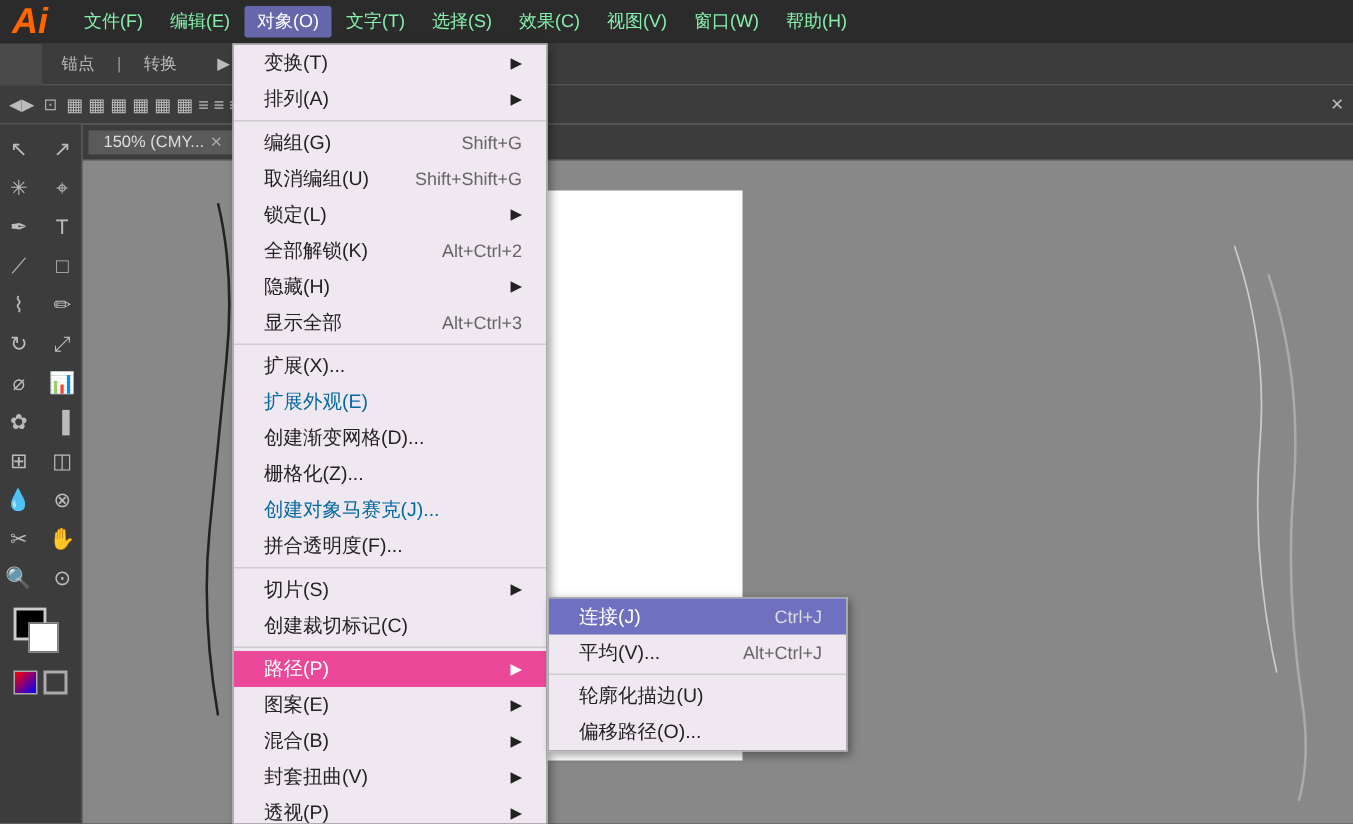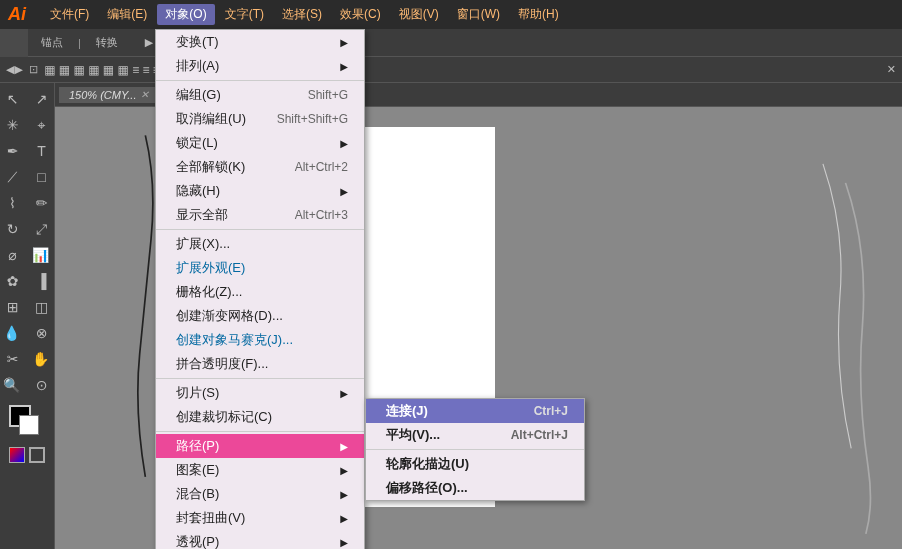--- a/index.html
+++ b/index.html
@@ -19,29 +19,29 @@
       background: #2b2b2b;
       display: flex;
       align-items: center;
       padding: 0 8px;
       gap: 12px;
     }
     .title-bar-logo {
       color: #ff6600;
       font-style: italic;
       font-weight: bold;
-      font-size: 18px;
+      font-size: 24px;
       margin-right: 4px;
     }
     .title-bar-menu {
       display: flex;
       gap: 2px;
     }
     .menu-item-top {
-      color: #fdba74;
+      color: #86efac;
       padding: 2px 8px;
       font-size: 12px;
       cursor: pointer;
       border-radius: 2px;
     }
     .menu-item-top:hover, .menu-item-top.active {
       background: #555;
       color: #fff;
     }
     .menu-item-top.active {
@@ -120,21 +120,20 @@
       position: relative;
       overflow: hidden;
     }
     .canvas-tab-bar {
       height: 24px;
       background: #3c3c3c;
       display: flex;
       align-items: center;
       padding: 0 4px;
       border-bottom: 1px solid #555;
-      font-style: italic;
     }
     .canvas-tab {
       display: flex;
       align-items: center;
       gap: 4px;
       padding: 2px 10px;
       background: #5a5a5a;
       color: #ddd;
       font-size: 11px;
       border-right: 1px solid #444;
@@ -403,24 +402,24 @@
       <span class="shortcut">Alt+Ctrl+3</span>
     </div>
     <div class="menu-separator"></div>
     <div class="menu-row">
       <span>扩展(X)...</span>
     </div>
     <div class="menu-row disabled">
       <span>扩展外观(E)</span>
     </div>
     <div class="menu-row">
+      <span>创建渐变网格(D)...</span>
+    </div>
+    <div class="menu-row">
       <span>栅格化(Z)...</span>
-    </div>
-    <div class="menu-row">
-      <span>创建渐变网格(D)...</span>
     </div>
     <div class="menu-row disabled">
       <span>创建对象马赛克(J)...</span>
     </div>
     <div class="menu-row">
       <span>拼合透明度(F)...</span>
     </div>
     <div class="menu-separator"></div>
     <div class="menu-row">
       <span>切片(S)</span>
@@ -445,21 +444,21 @@
     <div class="menu-row">
       <span>封套扭曲(V)</span>
       <span class="arrow">▶</span>
     </div>
     <div class="menu-row">
       <span>透视(P)</span>
       <span class="arrow">▶</span>
     </div>
   </div>
 
-  <div class="submenu-popup" style="top:398px; left:365px; width:220px;font-weight:bold;">
+  <div class="submenu-popup" style="top:398px; left:365px; width:200px;">
     <div class="menu-row active">
       <span>连接(J)</span>
       <span class="shortcut">Ctrl+J</span>
     </div>
     <div class="menu-row">
       <span>平均(V)...</span>
       <span class="shortcut">Alt+Ctrl+J</span>
     </div>
     <div class="menu-separator"></div>
     <div class="menu-row">

